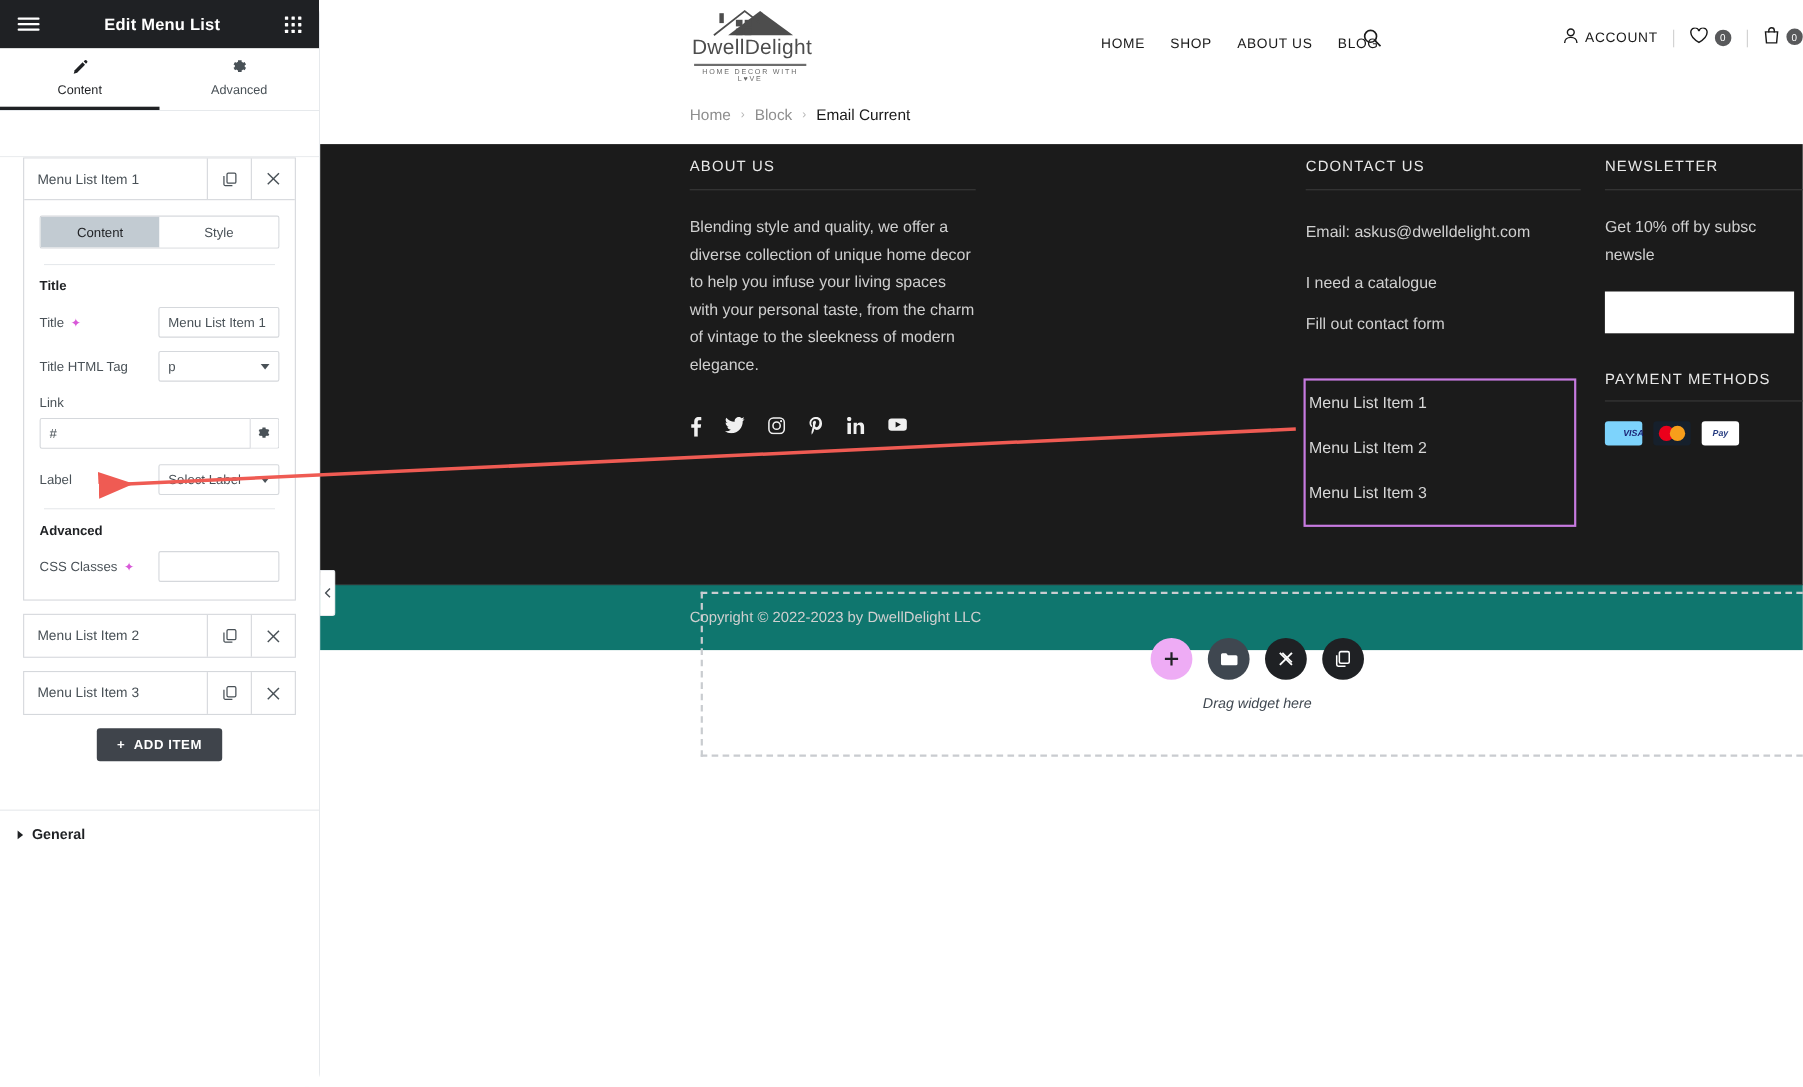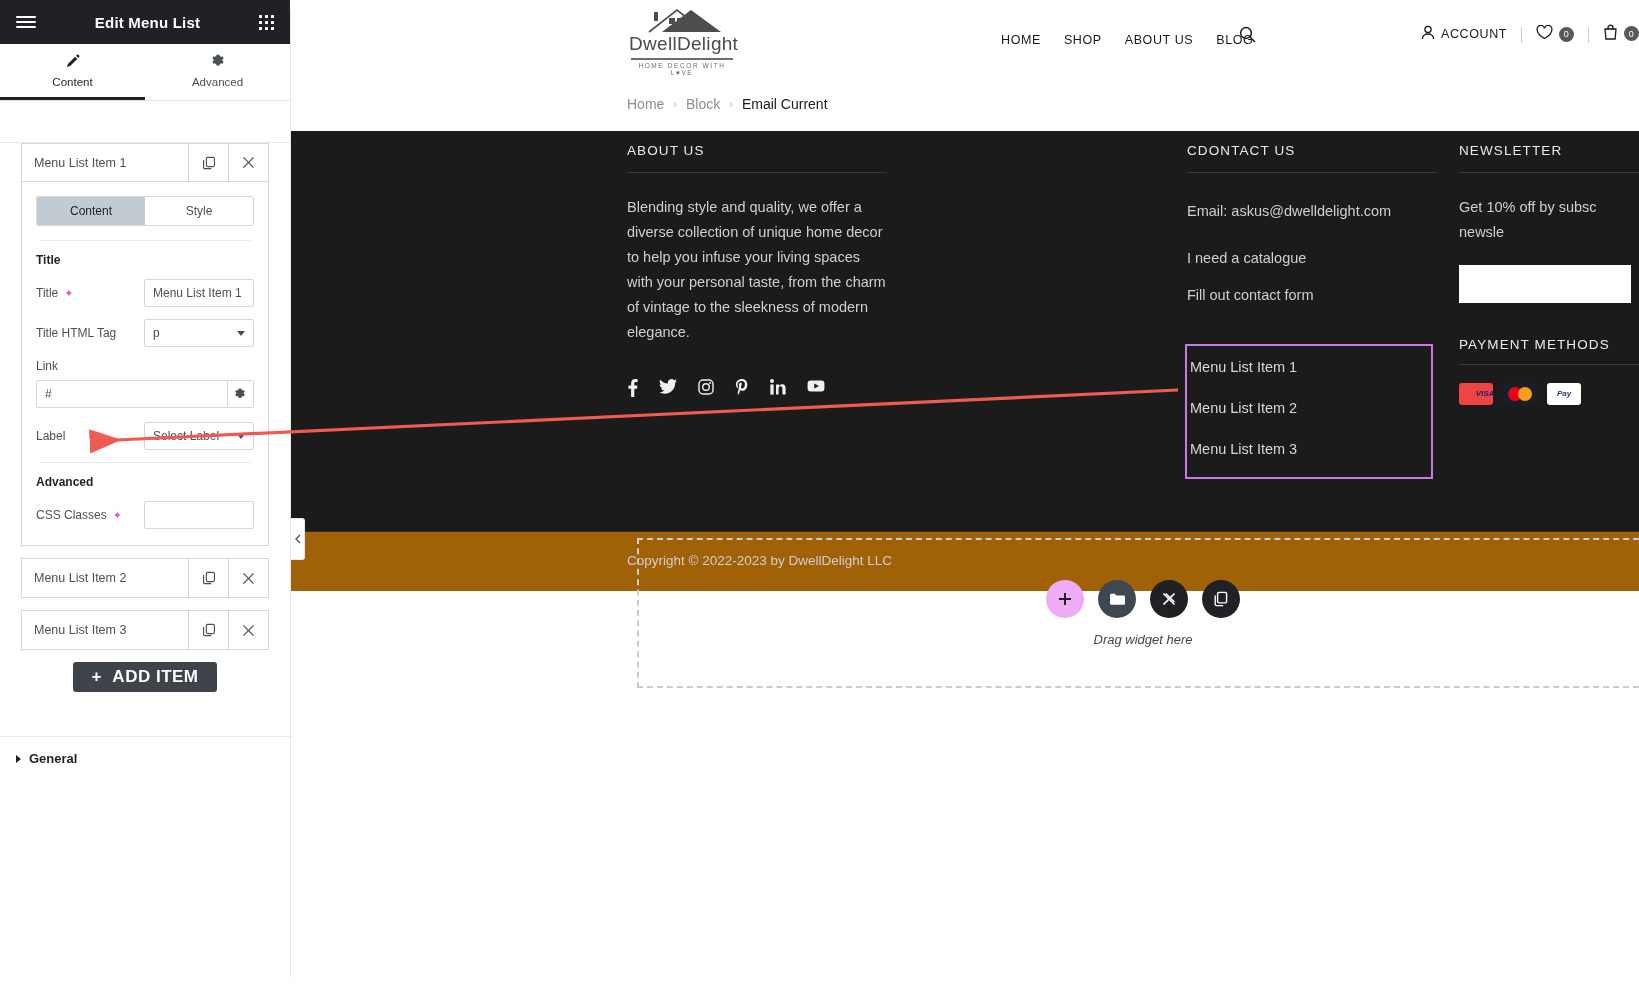--- a/index.html
+++ b/index.html
@@ -95,21 +95,21 @@
   .linkrow .inp { border-radius: 2px 0 0 2px; }
   .linkrow .gear {
     width: 30px; height: 28px; border: 1px solid #d5d8dc; border-left: none;
     border-radius: 0 2px 2px 0; display: flex; align-items: center; justify-content: center;
     color: #495157; font-size: 13px; background: #fff; cursor: pointer;
   }
 
   .add-item {
     display: block; margin: 6px auto 0; background: #3f444b; color: #fff;
     border: none; border-radius: 3px; height: 30px; padding: 0 18px;
-    font-size: 17px; font-weight: bold; letter-spacing: .5px; cursor: pointer;
+    font-size: 12px; font-weight: bold; letter-spacing: .5px; cursor: pointer;
     font-family: "Liberation Sans", sans-serif;
   }
 
   .panel-sep { height: 1px; background: #e6e9ec; margin-top: 34px; }
 
   .need-help {
     text-align: center; font-size: 12px; font-weight: bold; color: #495157;
     padding-top: 8px; cursor: pointer;
   }
   .qmark {
@@ -163,28 +163,28 @@
   .menu-list-box {
     position: absolute; left: 1185px; top: 344px; width: 248px; height: 135px;
     border: 2px solid #c77ae0;
   }
   .menu-list-box .mi { font-size: 14.5px; color: #d8d8d8; padding: 4px 0 0 3px; margin-bottom: 21px; cursor: pointer; }
 
   .nl-input { margin-top: 20px; width: 172px; height: 38px; background: #fff; border: none; }
   .pm-head { font-size: 13.5px; letter-spacing: 1.1px; color: #e9e9e9; padding-bottom: 12px; border-bottom: 1px solid #3a3a3a; margin-top: 34px;}
   .pm-row { display: flex; gap: 10px; margin-top: 18px; }
   .pm { width: 34px; height: 22px; border-radius: 3px; display: flex; align-items: center; justify-content: center; font-size: 8px; font-weight: bold; }
-  .pm.visa { background: #ef4444; color: #1a1f71; font-style: italic; padding-left: 18px; }
+  .pm.visa { background: #7dd3fc; color: #1a1f71; font-style: italic; padding-left: 18px; }
   .pm.mc { background: #16202c; position: relative; }
   .pm.mc .c1, .pm.mc .c2 { position: absolute; top: 4px; width: 14px; height: 14px; border-radius: 50%; }
   .pm.mc .c1 { left: 5px; background: #eb001b; }
   .pm.mc .c2 { right: 5px; background: #f79e1b; }
   .pm.pp { background: #fff; color: #253b80; font-style: italic; }
 
-  .copy-bar { position: absolute; left: 0; top: 531px; right: 0; height: 60px; background: #a16207; border-top: 1px solid #2e2e2e; }
+  .copy-bar { position: absolute; left: 0; top: 531px; right: 0; height: 60px; background: #0f766e; border-top: 1px solid #2e2e2e; }
   .copy-txt { position: absolute; left: 336px; top: 21px; font-size: 13.5px; color: #cfcfcf; }
 
   .dropzone {
     position: absolute; left: 346px; top: 538px; right: -10px; height: 150px;
     border: 2px dashed #c9ccd0; display: flex; flex-direction: column;
     align-items: center; justify-content: center; gap: 14px;
   }
   .dz-btns { display: flex; gap: 14px; }
   .dz-btn { width: 38px; height: 38px; border-radius: 50%; display: flex; align-items: center; justify-content: center; cursor: pointer; }
   .dz-btn.add { background: #eeacf5; color: #1f2124; font-size: 20px; }

